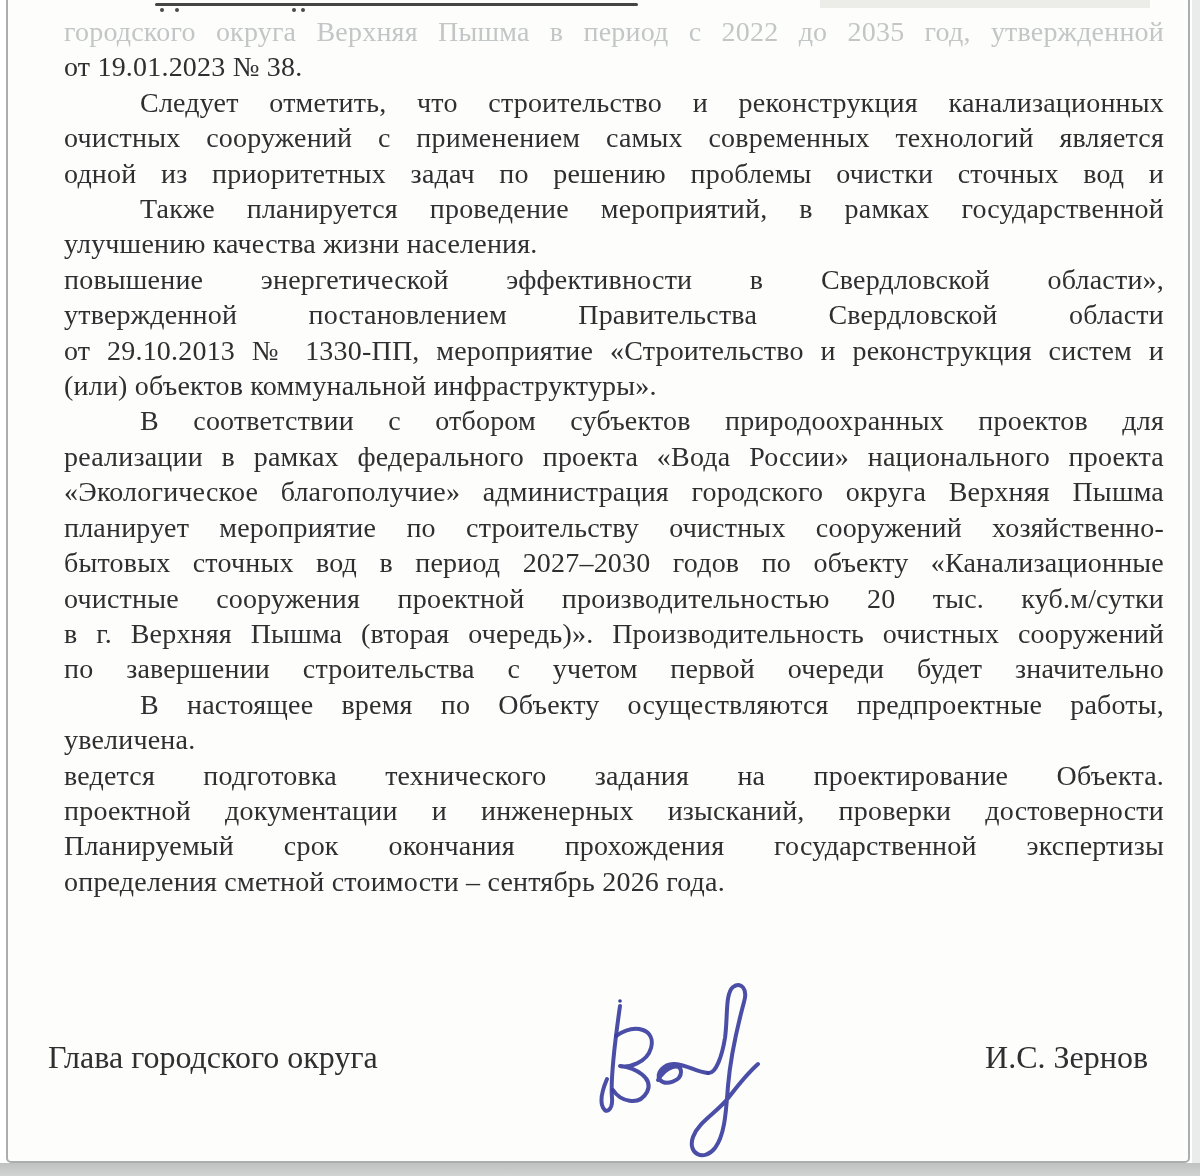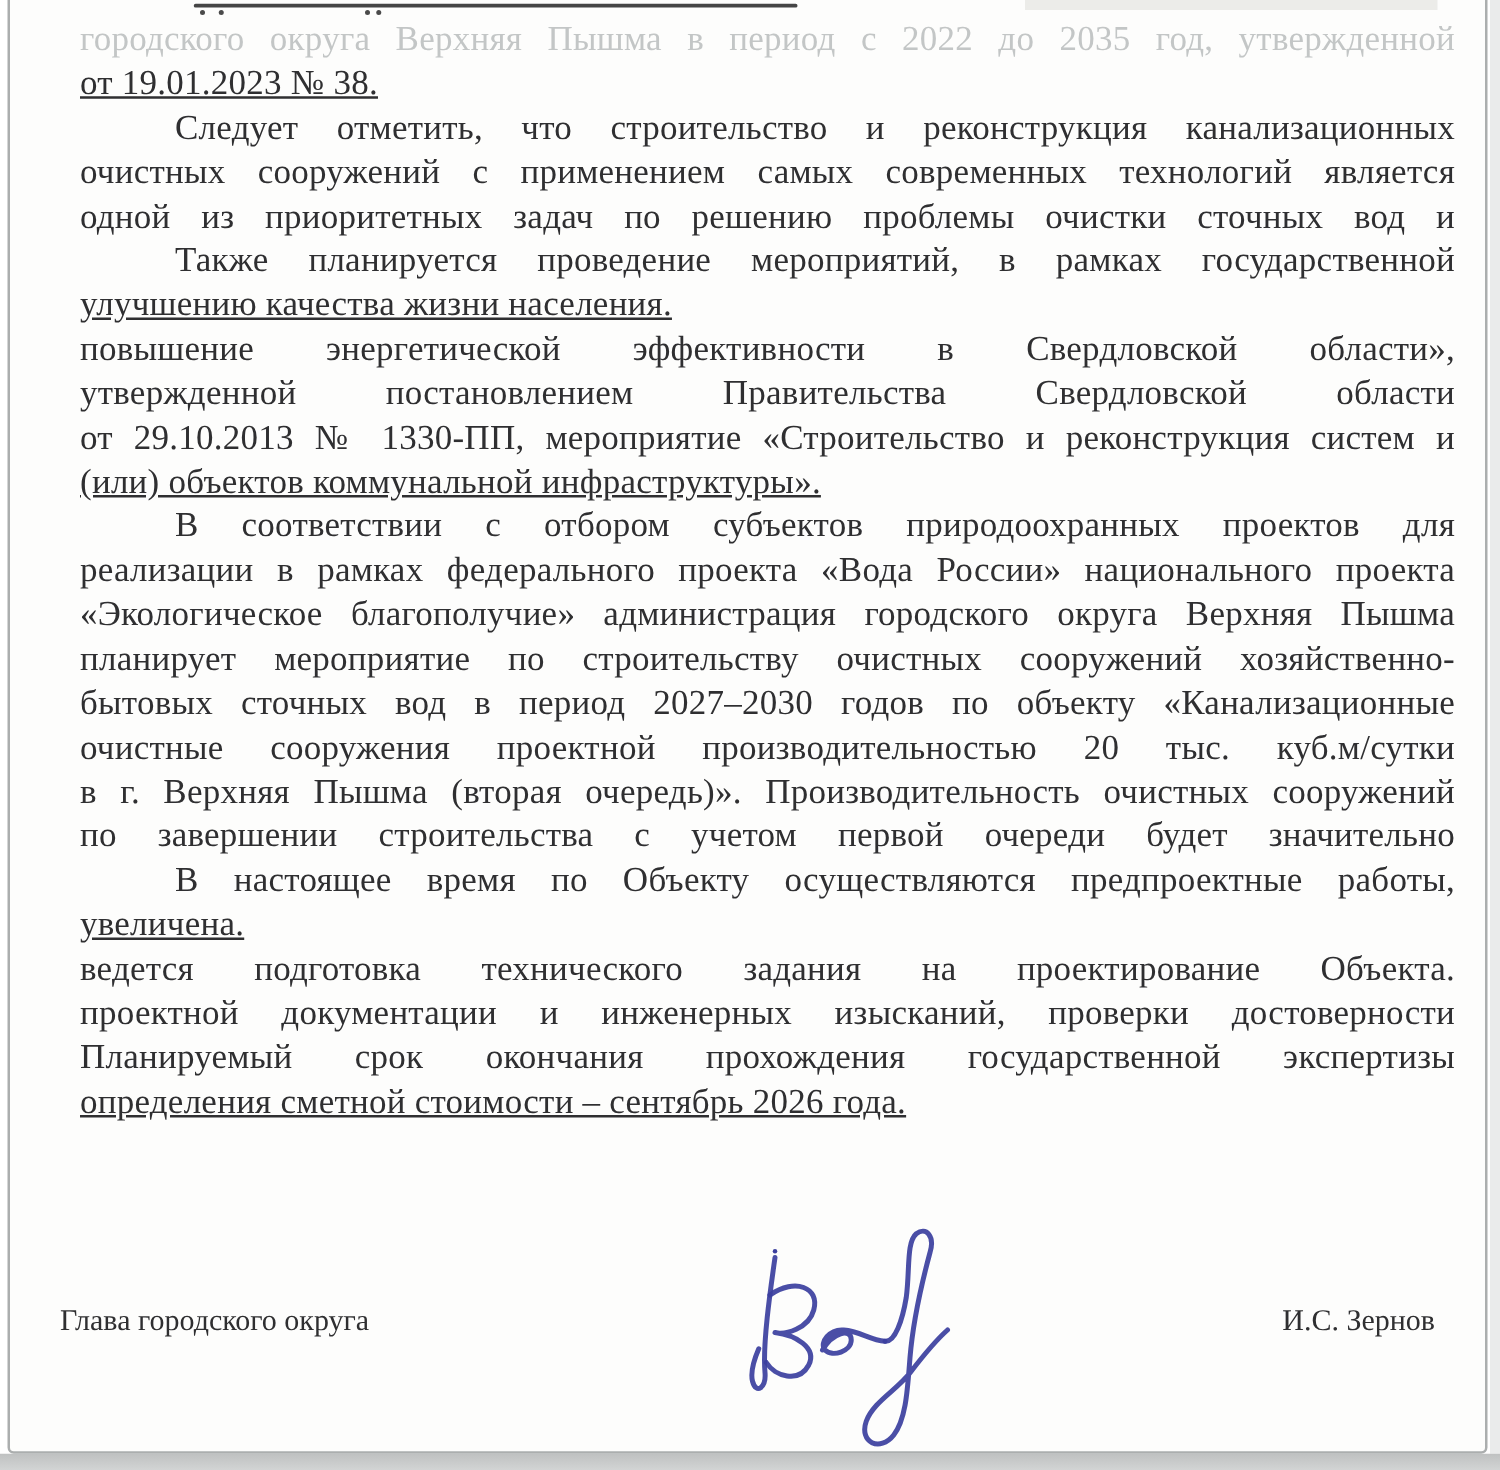--- a/index.html
+++ b/index.html
@@ -76,33 +76,33 @@
     margin-left: 16px;
   }
   .line {
     font-size: 28px;
     line-height: 35.4px;
     color: #2f2f31;
     text-align: justify;
     text-align-last: justify;
     letter-spacing: 0.2px;
   }
-  .line.end { text-align-last: left; text-decoration: underline; }
+  .line.end { text-align-last: left; }
   .line.indent { text-indent: 76px; }
   .line.ghost { color: #c3c6c6; }
   .line.fade { color: #84878a; }
   .sig-row {
     position: absolute;
     left: 48px;
     top: 1040px;
     width: 1100px;
     display: flex;
     justify-content: space-between;
     align-items: flex-start;
-    font-size: 24px;
+    font-size: 32px;
     line-height: 35px;
     color: #2f2f31;
     gap: 28px;
   }
   .signature-svg {
     position: absolute;
     left: 578px;
     top: 980px;
     width: 222px;
     height: 200px;

